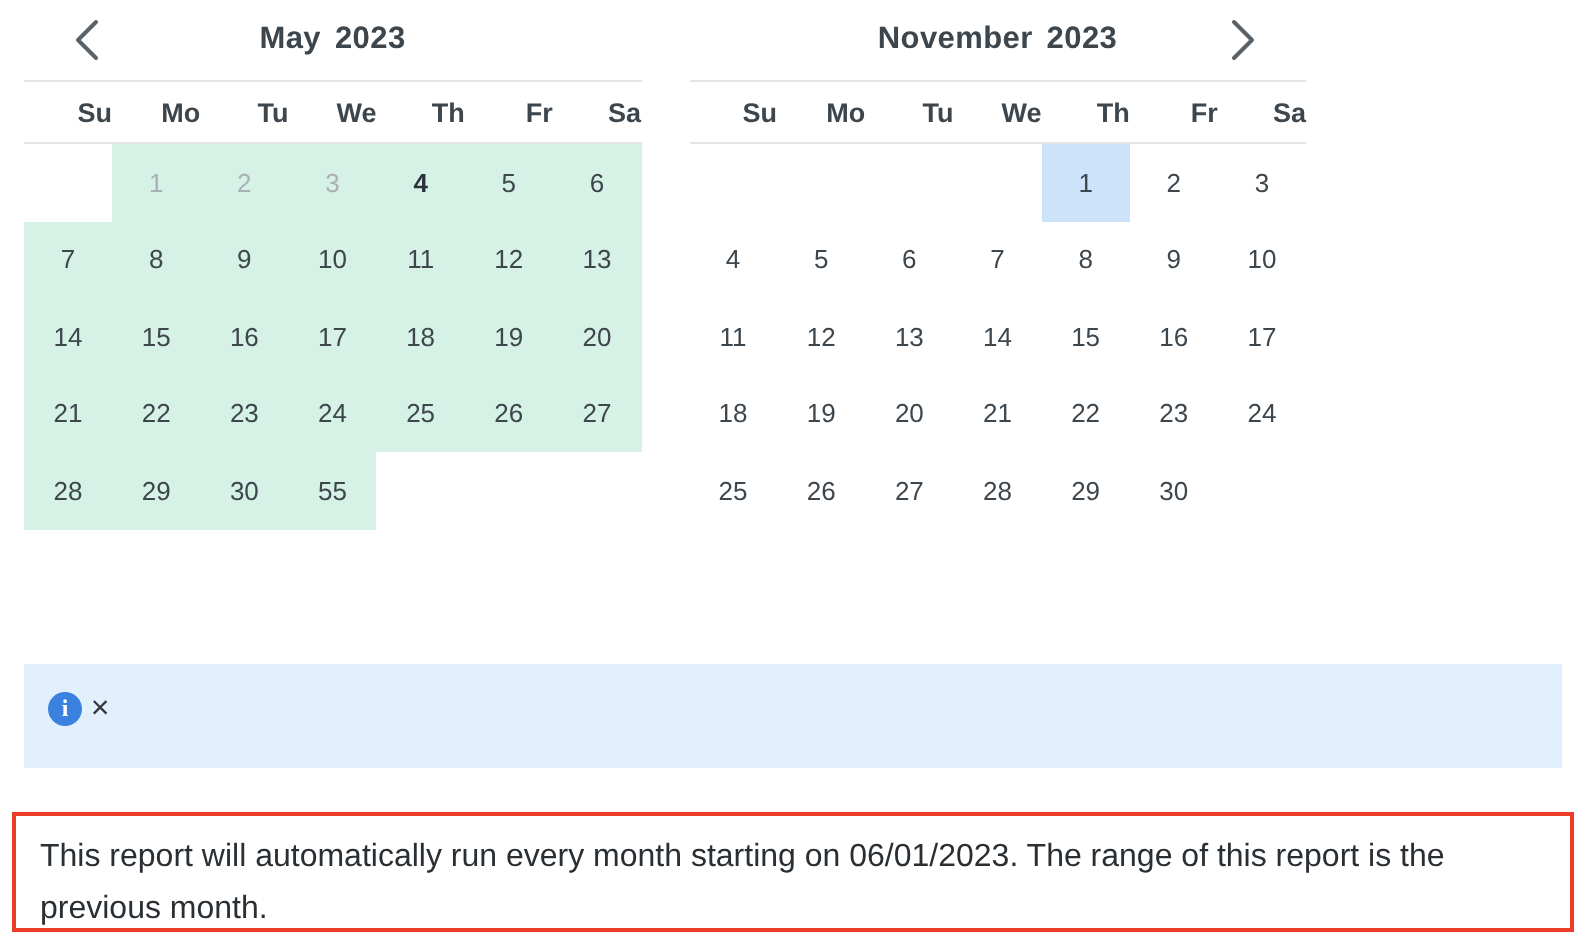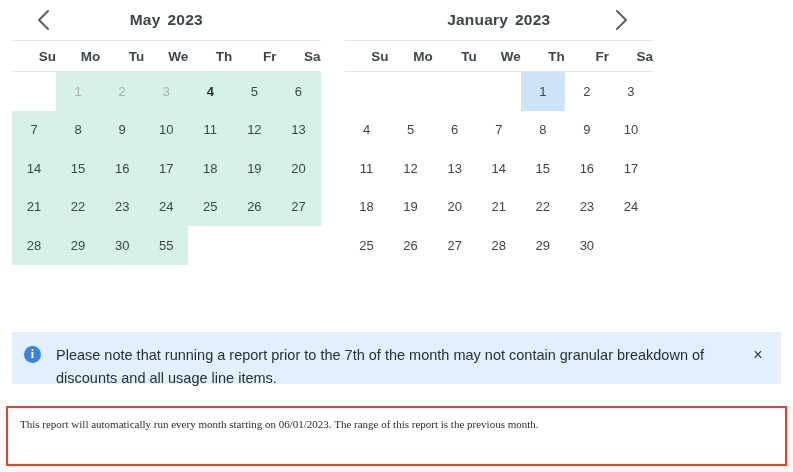--- a/index.html
+++ b/index.html
@@ -154,24 +154,23 @@
     left: 6px;
     top: 406px;
     width: 781px;
     height: 60px;
     box-sizing: border-box;
     border: 2px solid #ec3d26;
     background: #ffffff;
     padding: 8px 12px;
   }
   .note-text {
-    font-size: 11px;
+    font-size: 16px;
     line-height: 1.62;
     color: #2a2f34;
-    font-family: Liberation Serif, serif;
   }
 </style>
 </head>
 <body>
 
 <div class="calendars">
 
   <div class="cal">
     <div class="cal-head">
       <div class="nav-arrow nav-prev">
@@ -309,21 +308,21 @@
           <div class="day empty">
             <span class="num"></span>
           </div>
         </div>
       </div>
   </div>
 
   <div class="cal">
     <div class="cal-head">
       <div class="cal-title">
-        <span>January</span><span class="yr">2023</span>
+        <span>November</span><span class="yr">2023</span>
       </div>
       <div class="nav-arrow nav-next">
         <svg width="16" height="24" viewBox="0 0 16 24">
           <polyline points="4,3 13,12 4,21" fill="none" stroke="#5a6269" stroke-width="2" stroke-linecap="round" stroke-linejoin="round"></polyline>
         </svg>
       </div>
     </div>
 
     <div class="dow-row">
       <div class="dow">Su</div>
@@ -450,19 +449,18 @@
           <div class="day empty">
             <span class="num"></span>
           </div>
         </div>
       </div>
   </div>
 </div>
 
 <div class="info-banner">
   <div class="info-icon">i</div>
-  <div class="info-text">Please note that running a report prior to the 7th of the month may not contain granular breakdown of discounts and all usage line items.</div>
   <div class="info-close">×</div>
 </div>
 
 <div class="note-box">
   <div class="note-text">This report will automatically run every month starting on 06/01/2023. The range of this report is the previous month.</div>
 </div>
 
 </body></html>

